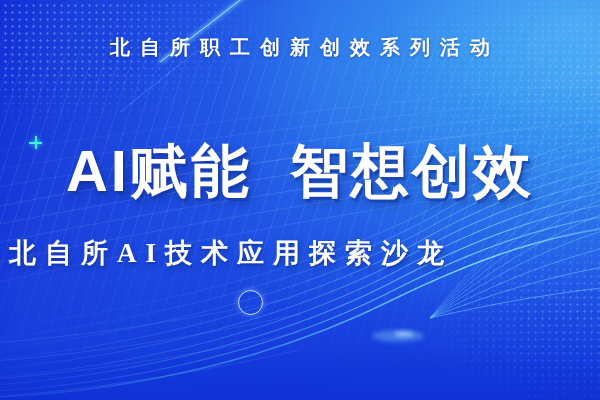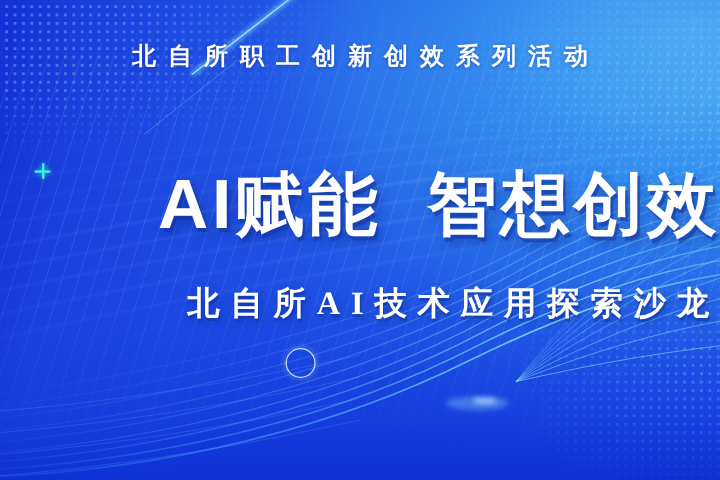--- a/index.html
+++ b/index.html
@@ -100,38 +100,38 @@
     line-height: 26px;
     text-shadow: 0 1px 3px rgba(8,30,110,0.45);
     white-space: nowrap;
   }
 
   #main-title {
     position: absolute;
     top: 140px;
     left: 0;
     width: 600px;
-    text-align: right;
+    text-align: center;
     color: #ffffff;
     font-size: 58px;
     font-weight: 700;
     letter-spacing: 3px;
     line-height: 62px;
     white-space: pre;
     text-shadow:
        2px 3px 0 rgba(18,52,160,0.55),
        3px 5px 10px rgba(10,34,120,0.45);
   }
 
   #subtitle {
     position: absolute;
     top: 237px;
     left: 0;
     width: 600px;
-    text-align: right;
+    text-align: left;
     color: #ffffff;
     font-family: "Liberation Serif", "DejaVu Serif", serif;
     font-size: 27px;
     font-weight: 700;
     letter-spacing: 9px;
     text-indent: 9px;
     line-height: 32px;
     white-space: nowrap;
     text-shadow:
        1px 2px 0 rgba(18,52,160,0.5),

